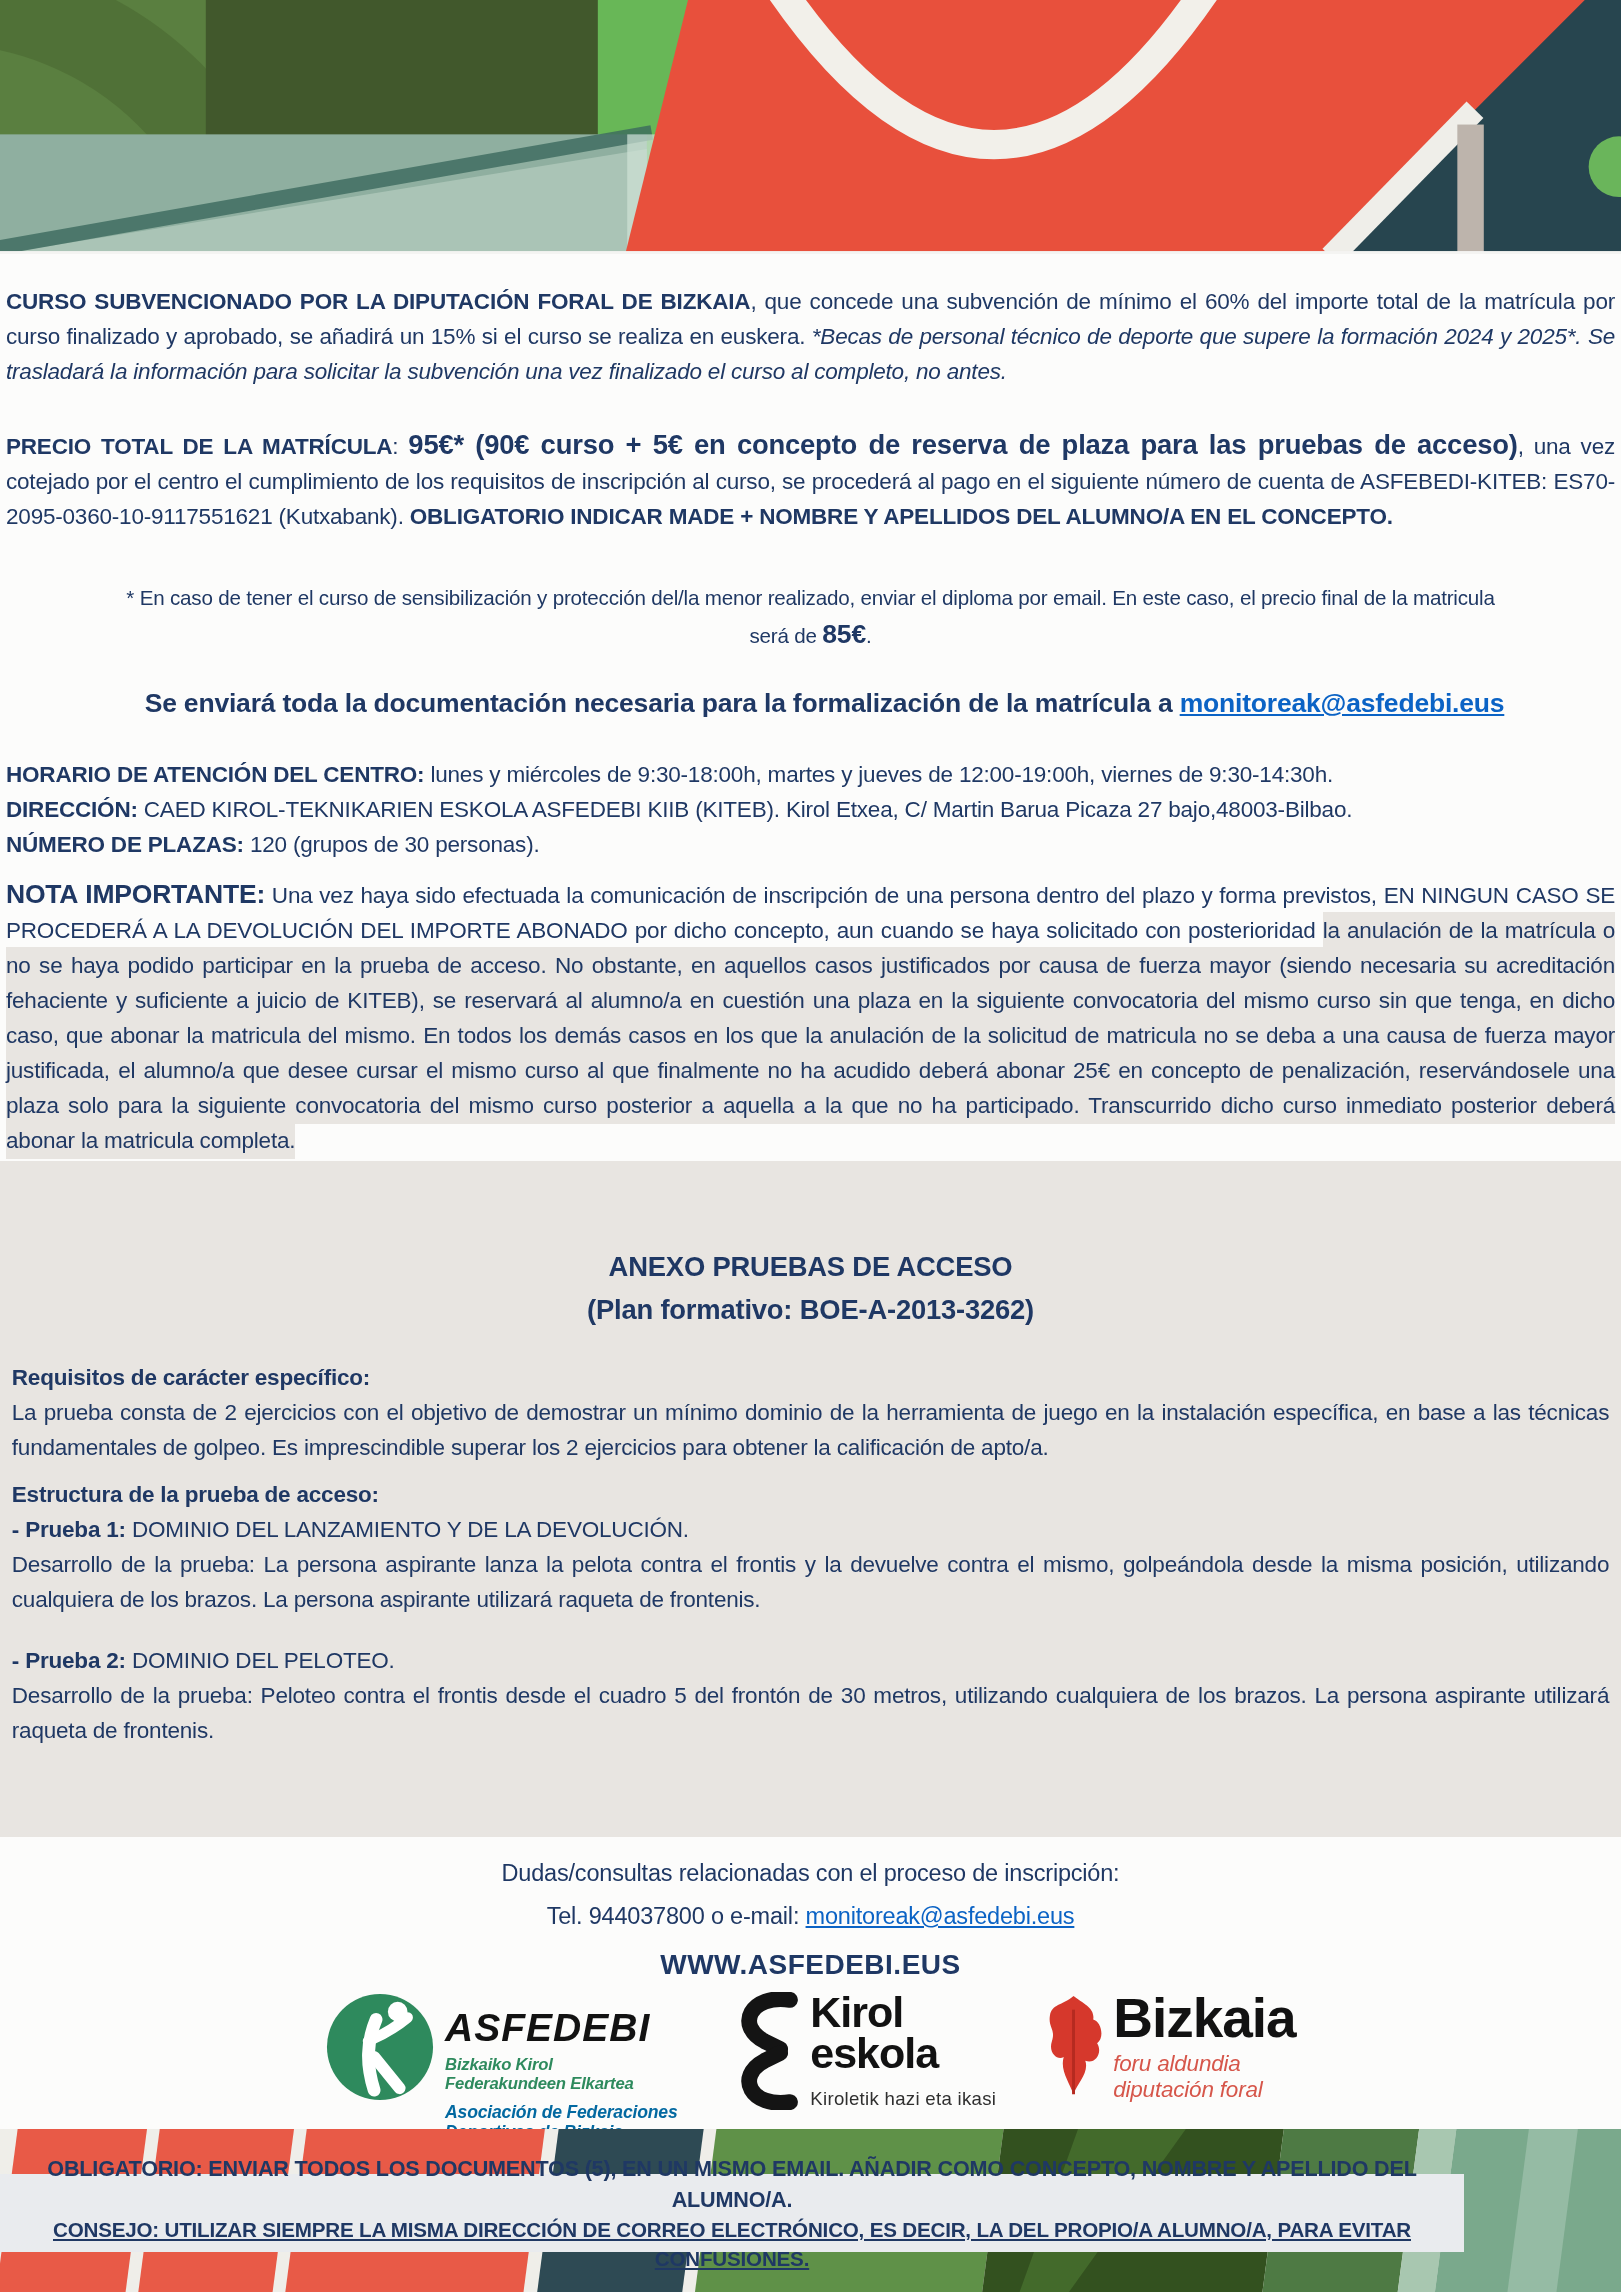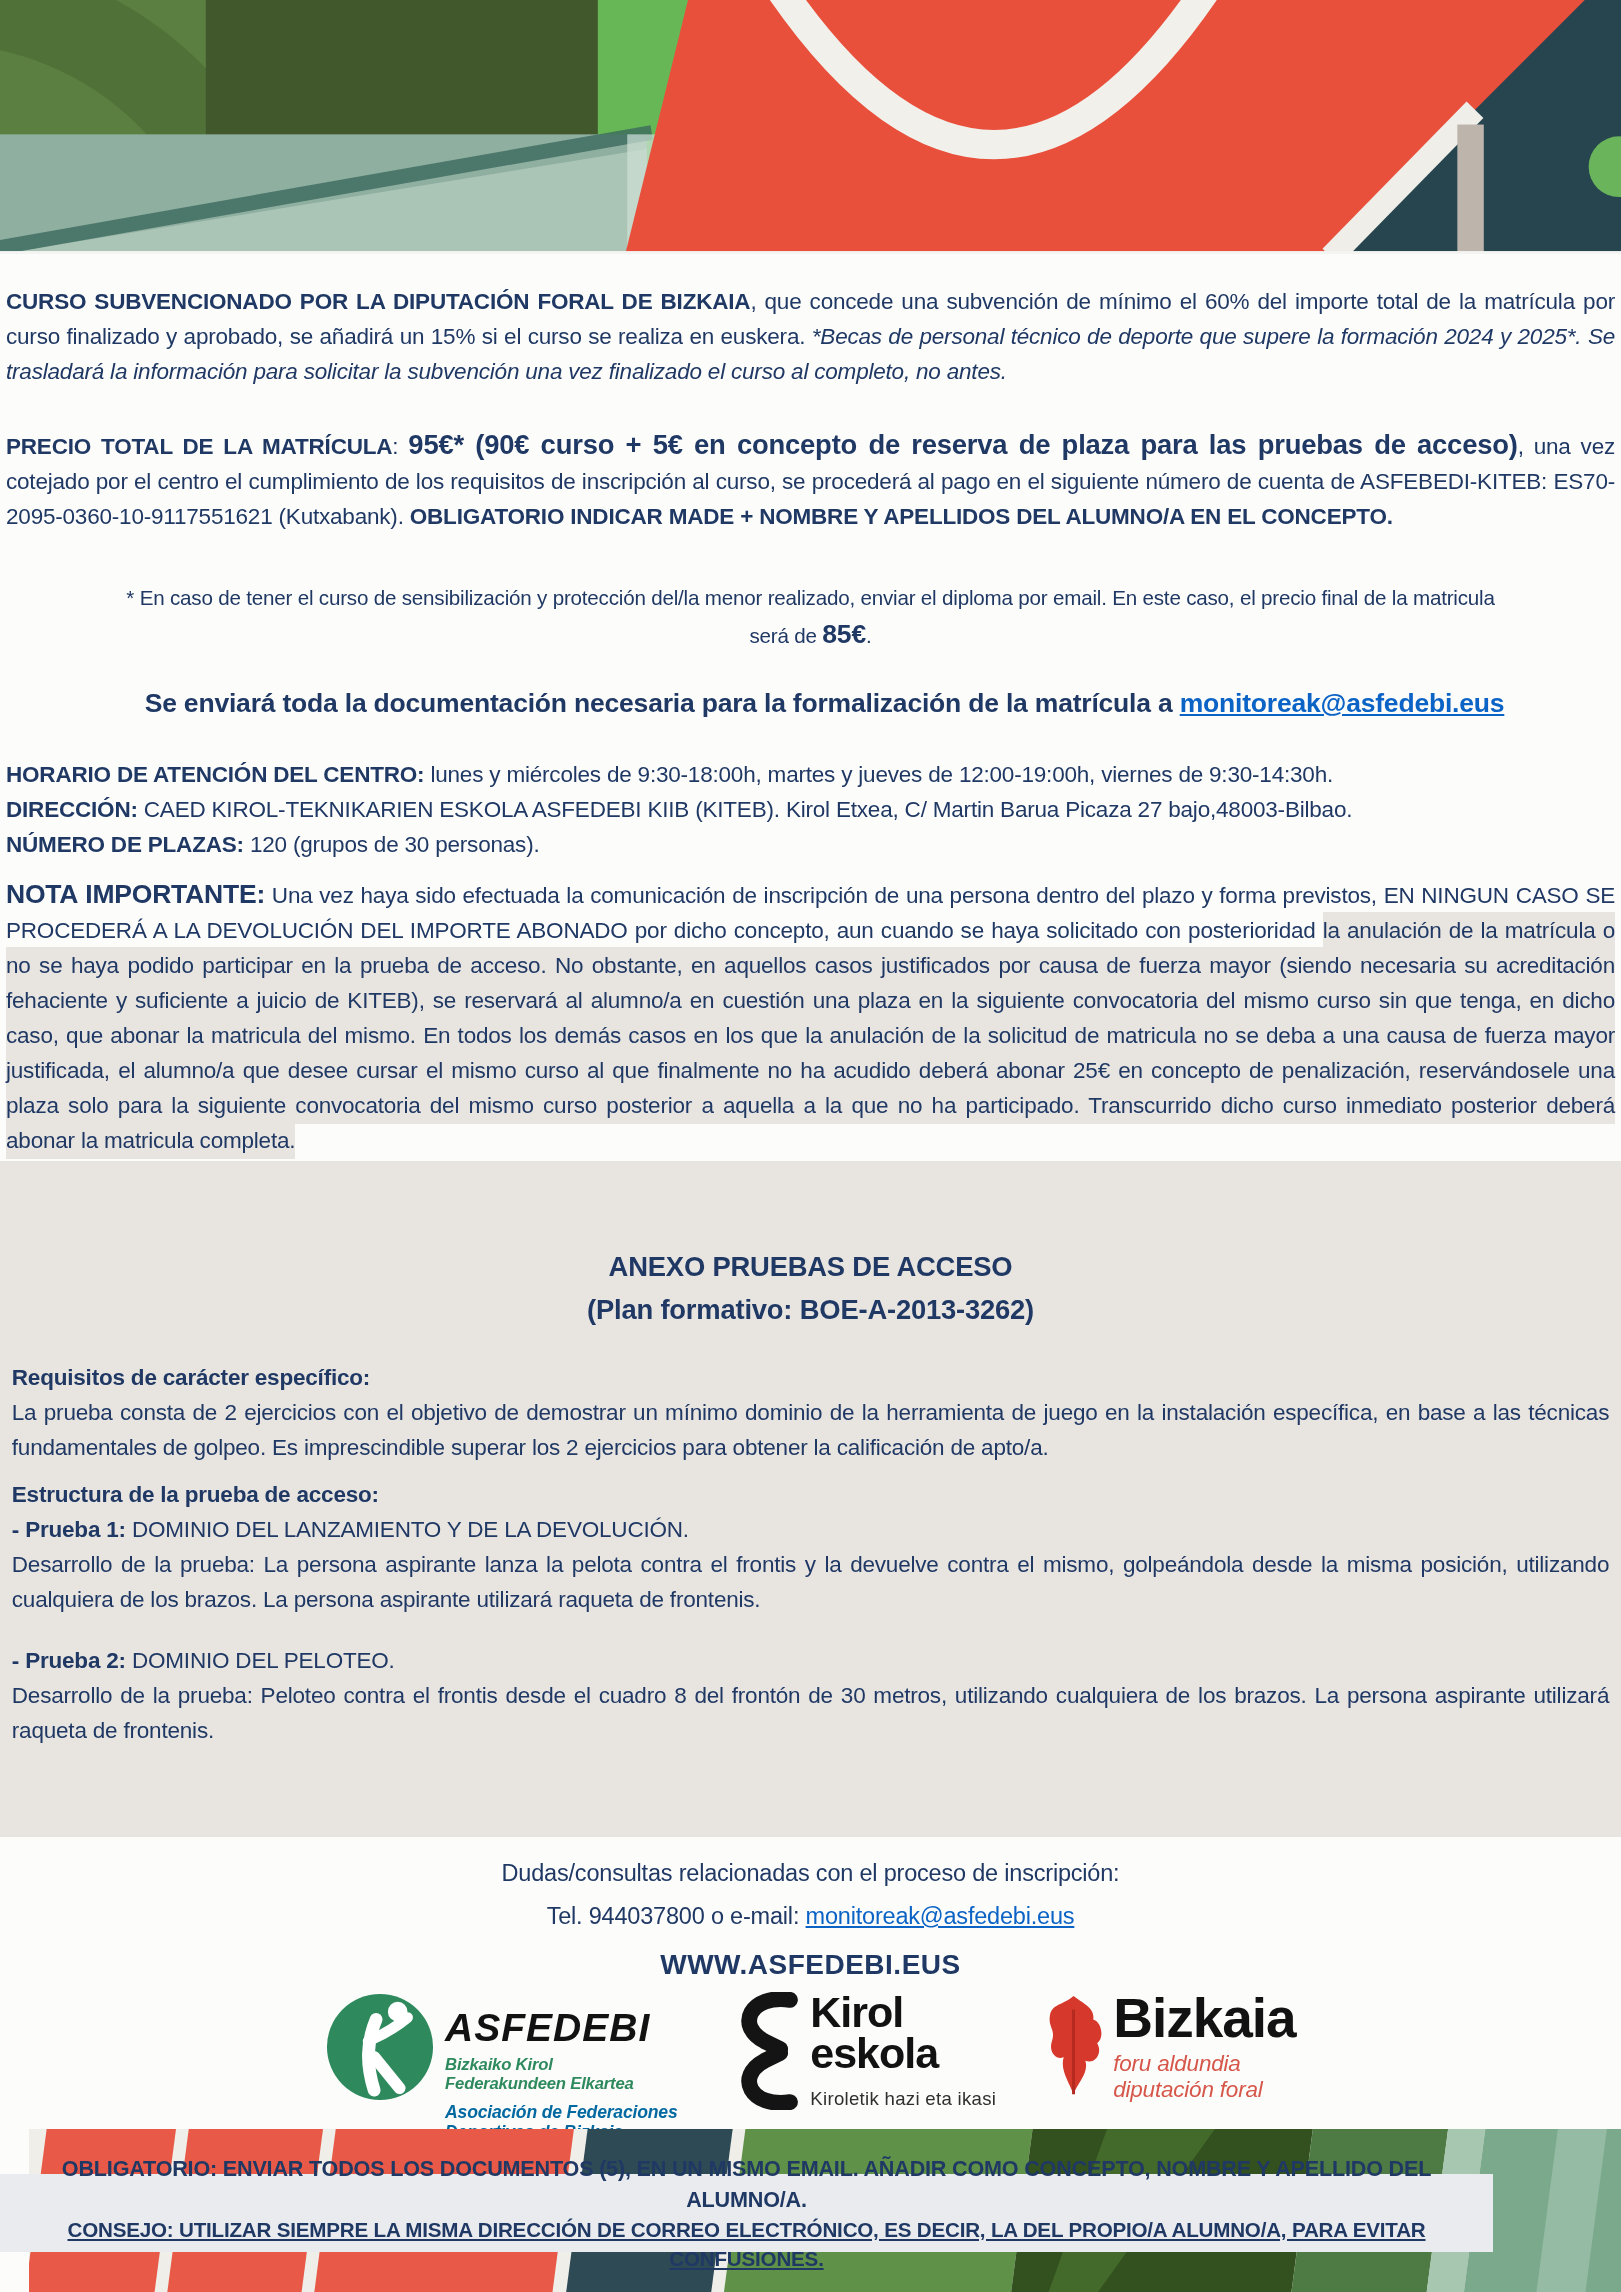--- a/index.html
+++ b/index.html
@@ -43,21 +43,21 @@
   .asf-eu{color:#2e8a5d;font-weight:bold;font-size:16.7px;line-height:19.6px;margin-top:5.9px;}
   .asf-es{color:#0369a1;font-weight:bold;font-size:17.6px;line-height:20.6px;margin-top:7.8px;}
   .kirol-text{margin-left:11.8px;}
   .kirol-name{font-size:43px;font-weight:bold;line-height:41px;letter-spacing:-1px;}
   .kirol-tag{font-size:18.6px;color:#2f2f2f;margin-top:13.7px;letter-spacing:0.3px;}
   .biz-text{margin-left:5.9px;}
   .biz-name{font-size:55px;font-weight:bold;line-height:53px;letter-spacing:-1px;}
   .biz-sub{color:#d6564a;font-size:22.5px;line-height:26.5px;font-style:italic;margin-top:5.9px;}
 
   
-  .strip{position:absolute;top:2129px;left:0;width:1464px;height:164px;padding-left:29px;}
+  .strip{position:absolute;top:2129px;left:0;width:1464px;height:164px;}
   .strip-band{position:absolute;top:45px;left:0;right:0;height:78px;background:#e9ebee;
               display:flex;flex-direction:column;justify-content:center;}
   .strip-l1{font-size:21.6px;font-weight:bold;text-align:center;line-height:31px;}
   .strip-l2{font-size:20.6px;font-weight:bold;text-align:center;line-height:29px;text-decoration:underline;}
 </style>
 </head>
 <body>
 
 <div class="page">
 
@@ -115,21 +115,21 @@
       <div class="anexo-t">(Plan formativo: BOE-A-2013-3262)</div>
 
       <div class="para b" style="margin-top:29px">Requisitos de carácter específico:</div>
       <div class="para">La prueba consta de 2 ejercicios con el objetivo de demostrar un mínimo dominio de la herramienta de juego en la instalación específica, en base a las técnicas fundamentales de golpeo. Es imprescindible superar los 2 ejercicios para obtener la calificación de apto/a.</div>
 
       <div class="para b" style="margin-top:12px">Estructura de la prueba de acceso:</div>
       <div class="para"><span class="b">- Prueba 1:</span><span> DOMINIO DEL LANZAMIENTO Y DE LA DEVOLUCIÓN.</span></div>
       <div class="para">Desarrollo de la prueba: La persona aspirante lanza la pelota contra el frontis y la devuelve contra el mismo, golpeándola desde la misma posición, utilizando cualquiera de los brazos. La persona aspirante utilizará raqueta de frontenis.</div>
 
       <div class="para" style="margin-top:25.5px"><span class="b">- Prueba 2:</span><span> DOMINIO DEL PELOTEO.</span></div>
-      <div class="para">Desarrollo de la prueba: Peloteo contra el frontis desde el cuadro 8 del frontón de 30 metros, utilizando cualquiera de los brazos. La persona aspirante utilizará raqueta de frontenis.</div>
+      <div class="para">Desarrollo de la prueba: Peloteo contra el frontis desde el cuadro 5 del frontón de 30 metros, utilizando cualquiera de los brazos. La persona aspirante utilizará raqueta de frontenis.</div>
     </div>
   </div>
 
   <div class="abs contact" style="top:1852px">
     <div>Dudas/consultas relacionadas con el proceso de inscripción:</div>
     <div><span>Tel. 944037800 o e-mail: </span><a class="link">monitoreak@asfedebi.eus</a></div>
   </div>
   <div class="abs web" style="top:1949px">WWW.ASFEDEBI.EUS</div>
 
   <div class="logos">

